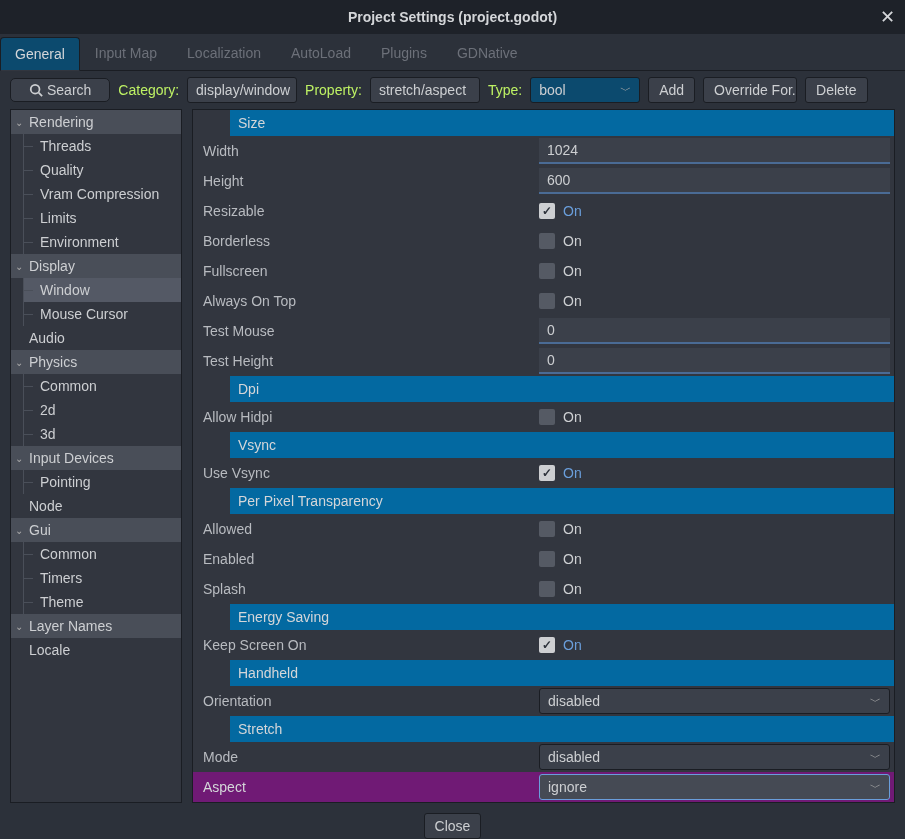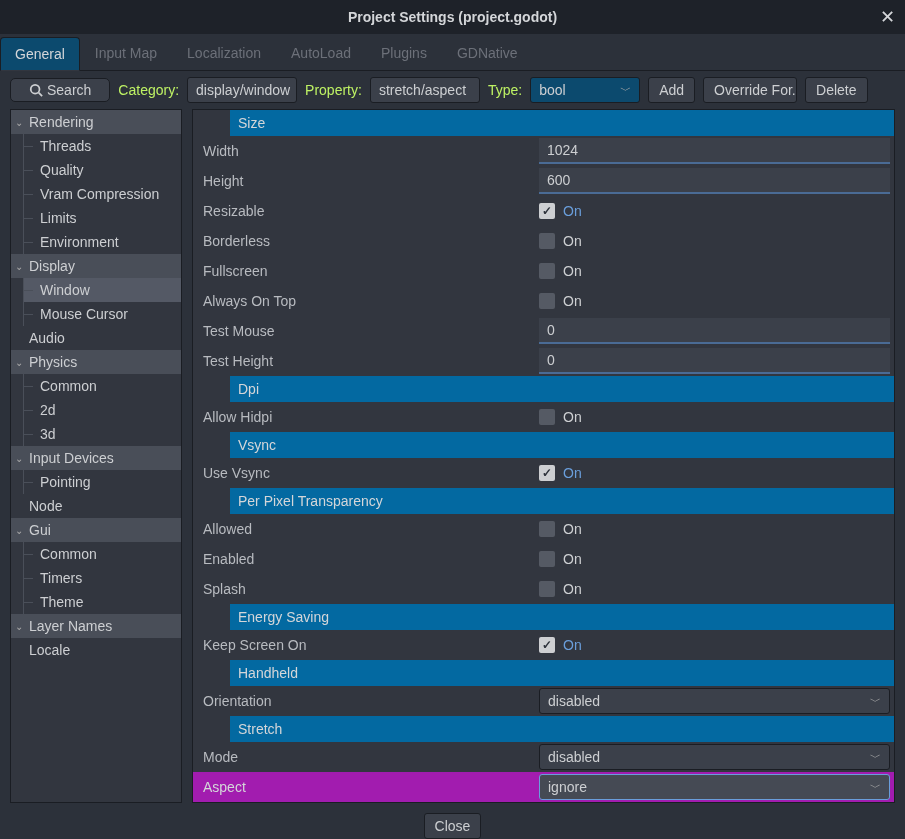--- a/index.html
+++ b/index.html
@@ -160,21 +160,21 @@
   padding: 5px 8px;
   color: #d4d6d9;
   margin-left: 37px;
 }
 .prop-row {
   display: flex;
   align-items: center;
   padding: 0;
   min-height: 30px;
 }
-.prop-row.highlighted { background: #a21caf; }
+.prop-row.highlighted { background: #701a75; }
 .prop-label {
   width: 346px;
   padding: 5px 10px;
   color: #b8bbc0;
 }
 .prop-row.highlighted .prop-label { color: #d4d6d9; }
 .prop-value {
   flex: 1;
   padding-right: 4px;
 }

